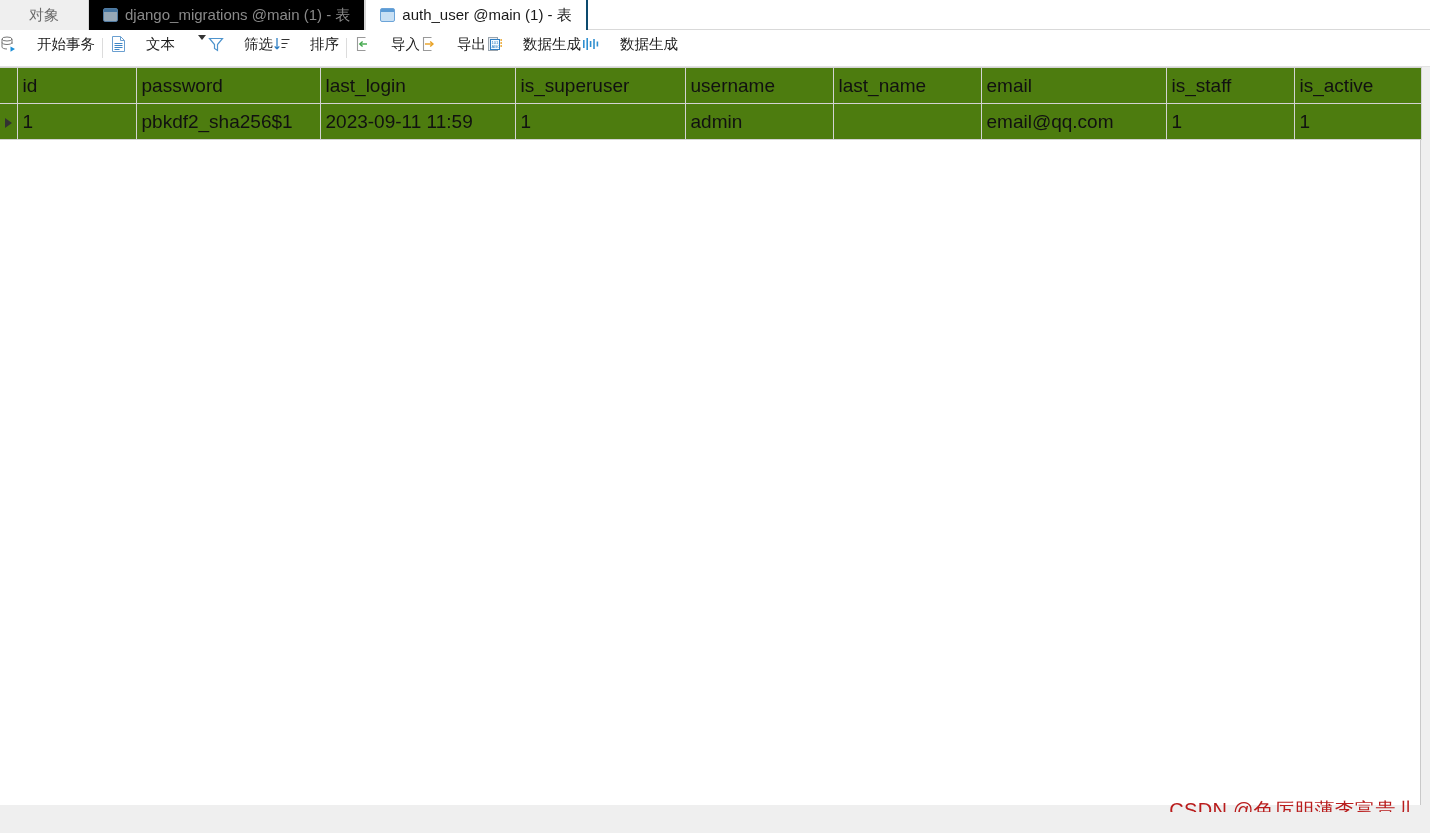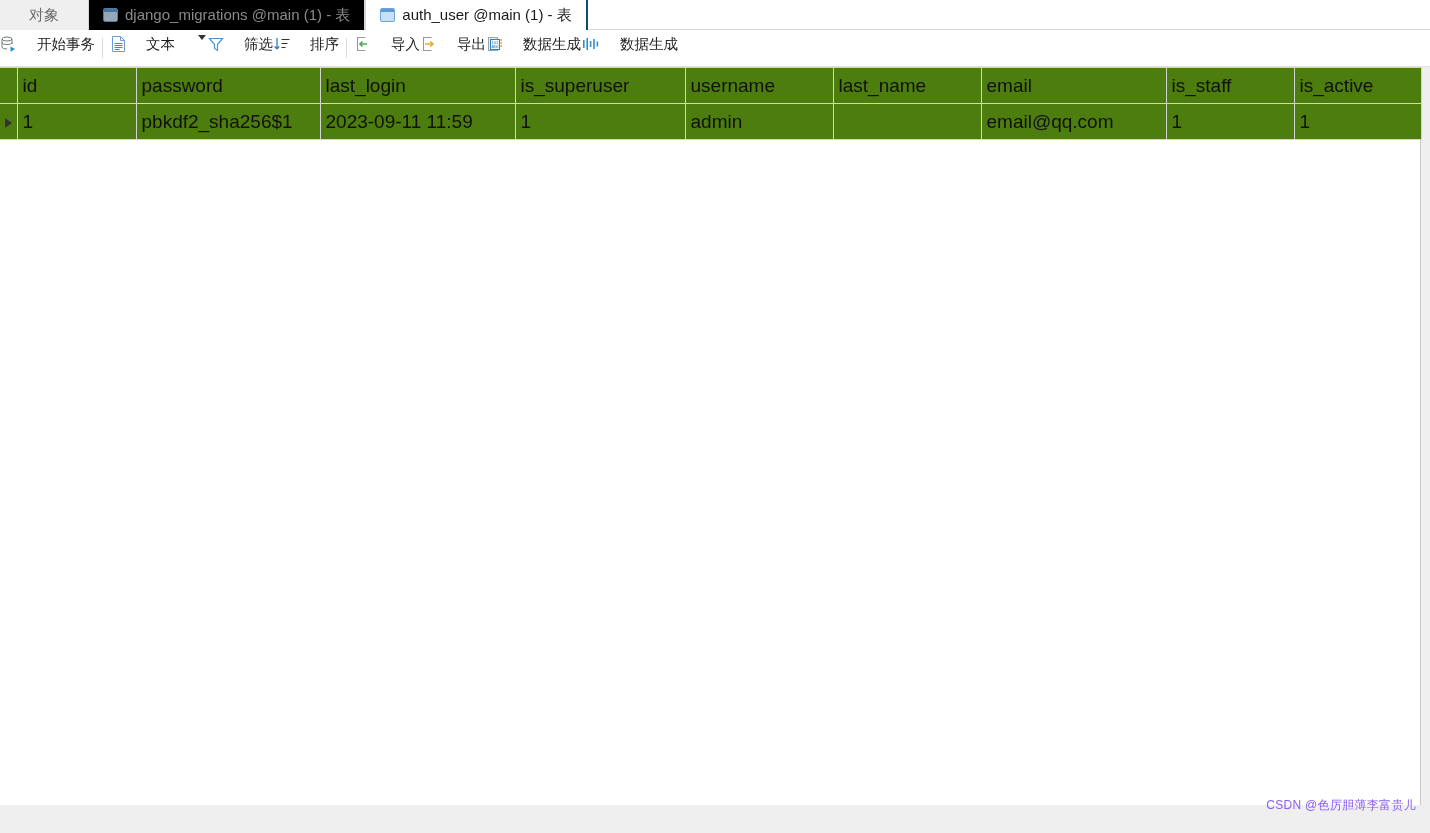--- a/index.html
+++ b/index.html
@@ -188,22 +188,22 @@
     left: 0; top: 812px;
     width: 1430px; height: 14px;
     background: #efefef;
   }
 
   
   .watermark {
     position: absolute;
     right: 14px;
     top: 797px;
-    font-size: 12px;
-    color: #8b5cf6;
+    font-size: 20px;
+    color: #b91c1c;
     white-space: nowrap;
     letter-spacing: .3px;
   }
 </style>
 </head>
 <body>
 
 <div class="tabstrip">
   <div class="tab obj">
     <span>对象</span>

